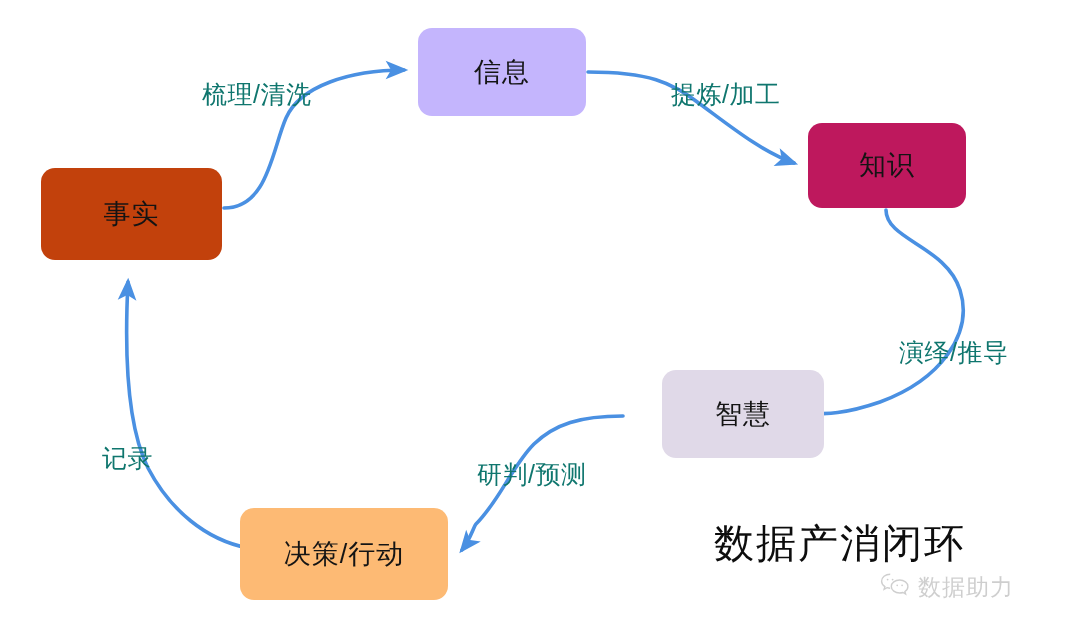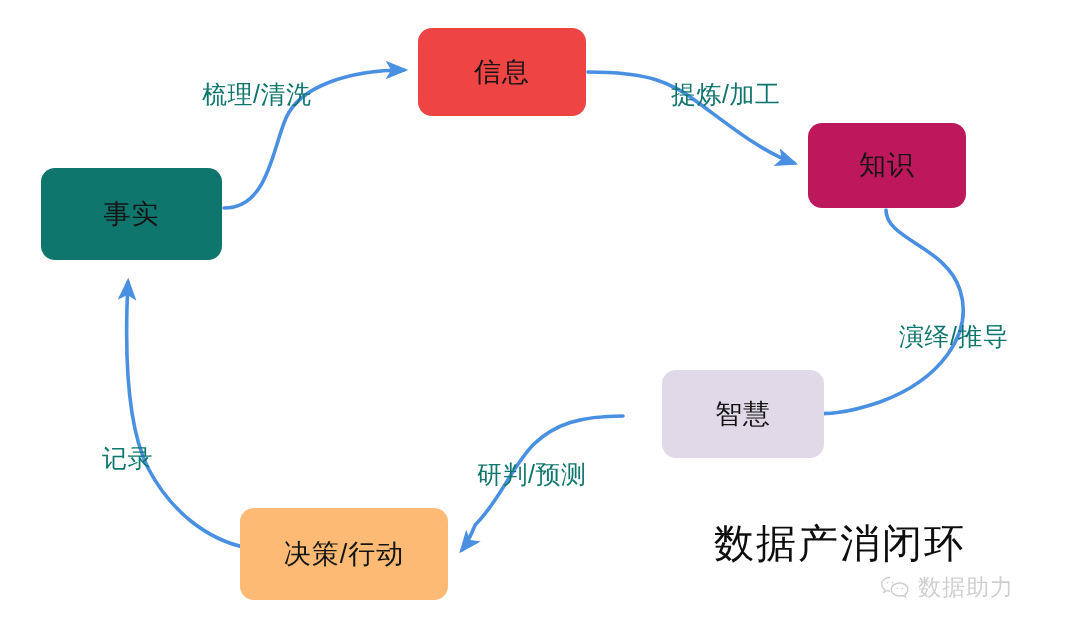--- a/index.html
+++ b/index.html
@@ -56,21 +56,21 @@
     font-size: 40px;
     font-weight: 400;
     color: #0d0d0d;
     white-space: nowrap;
     letter-spacing: 2px;
     line-height: 1;
   }
   .watermark {
     position: absolute;
     display: flex;
-    align-items: center;
+    align-items: flex-start;
     gap: 8px;
     opacity: 0.42;
   }
   .watermark-text {
     font-size: 23px;
     color: #8d8d8d;
     font-weight: 500;
     white-space: nowrap;
     letter-spacing: 1px;
   }
@@ -94,45 +94,45 @@
 
     <path d="M 588,72 C 648,72 672,82 700,104 C 730,126 762,152 794,163" fill="none" stroke="#4a90e2" stroke-width="3.6" stroke-linecap="round" marker-end="url(#arrowhead)"></path>
 
     <path d="M 886,210 C 886,240 946,246 960,290 C 974,334 940,380 880,402 C 845,414 828,414 802,414" fill="none" stroke="#4a90e2" stroke-width="3.6" stroke-linecap="round" marker-end="url(#arrowhead)"></path>
 
     <path d="M 623,416 C 580,416 555,424 534,444 C 512,466 500,500 476,524 C 474,526 470,540 462,550" fill="none" stroke="#4a90e2" stroke-width="3.6" stroke-linecap="round" marker-end="url(#arrowhead)"></path>
 
     <path d="M 248,548 C 206,540 170,510 148,468 C 128,428 124,360 128,282" fill="none" stroke="#4a90e2" stroke-width="3.6" stroke-linecap="round" marker-end="url(#arrowhead)"></path>
   </svg>
 
-  <div class="node" style="left:41px; top:168px; width:181px; height:92px; background:#0f766e;">
+  <div class="node" style="left:41px; top:168px; width:181px; height:92px; background:#c2410c;">
     <span class="node-label">事实</span>
   </div>
 
-  <div class="node" style="left:418px; top:28px; width:168px; height:88px; background:#ef4444;align-items:center;">
+  <div class="node" style="left:418px; top:28px; width:168px; height:88px; background:#c4b5fd;align-items:center;">
     <span class="node-label">信息</span>
   </div>
 
   <div class="node" style="left:808px; top:123px; width:158px; height:85px; background:#be185d;">
     <span class="node-label">知识</span>
   </div>
 
   <div class="node" style="left:662px; top:370px; width:162px; height:88px; background:#e0d9e8;">
     <span class="node-label">智慧</span>
   </div>
 
   <div class="node" style="left:240px; top:508px; width:208px; height:92px; background:#fdba74;">
     <span class="node-label">决策/行动</span>
   </div>
 
   <div class="edge-label" style="left:202px; top:82px;">梳理/清洗</div>
 
   <div class="edge-label" style="left:643px; top:82px;margin-left:28px;">提炼/加工</div>
 
-  <div class="edge-label" style="left:899px; top:324px;text-align:center;">演绎/推导</div>
+  <div class="edge-label" style="left:899px; top:340px;text-align:center;">演绎/推导</div>
 
   <div class="edge-label" style="left:477px; top:462px;">研判/预测</div>
 
   <div class="edge-label" style="left:102px; top:405px;margin-top:41px;">记录</div>
 
   <div class="title" style="left:714px; top:523px;">数据产消闭环</div>
 
   <div class="watermark" style="left:880px; top:572px;">
     <span>
       <svg class="wechat-icon" width="30" height="26" viewBox="0 0 30 26" fill="none" stroke="#8d8d8d" stroke-width="1.4">

